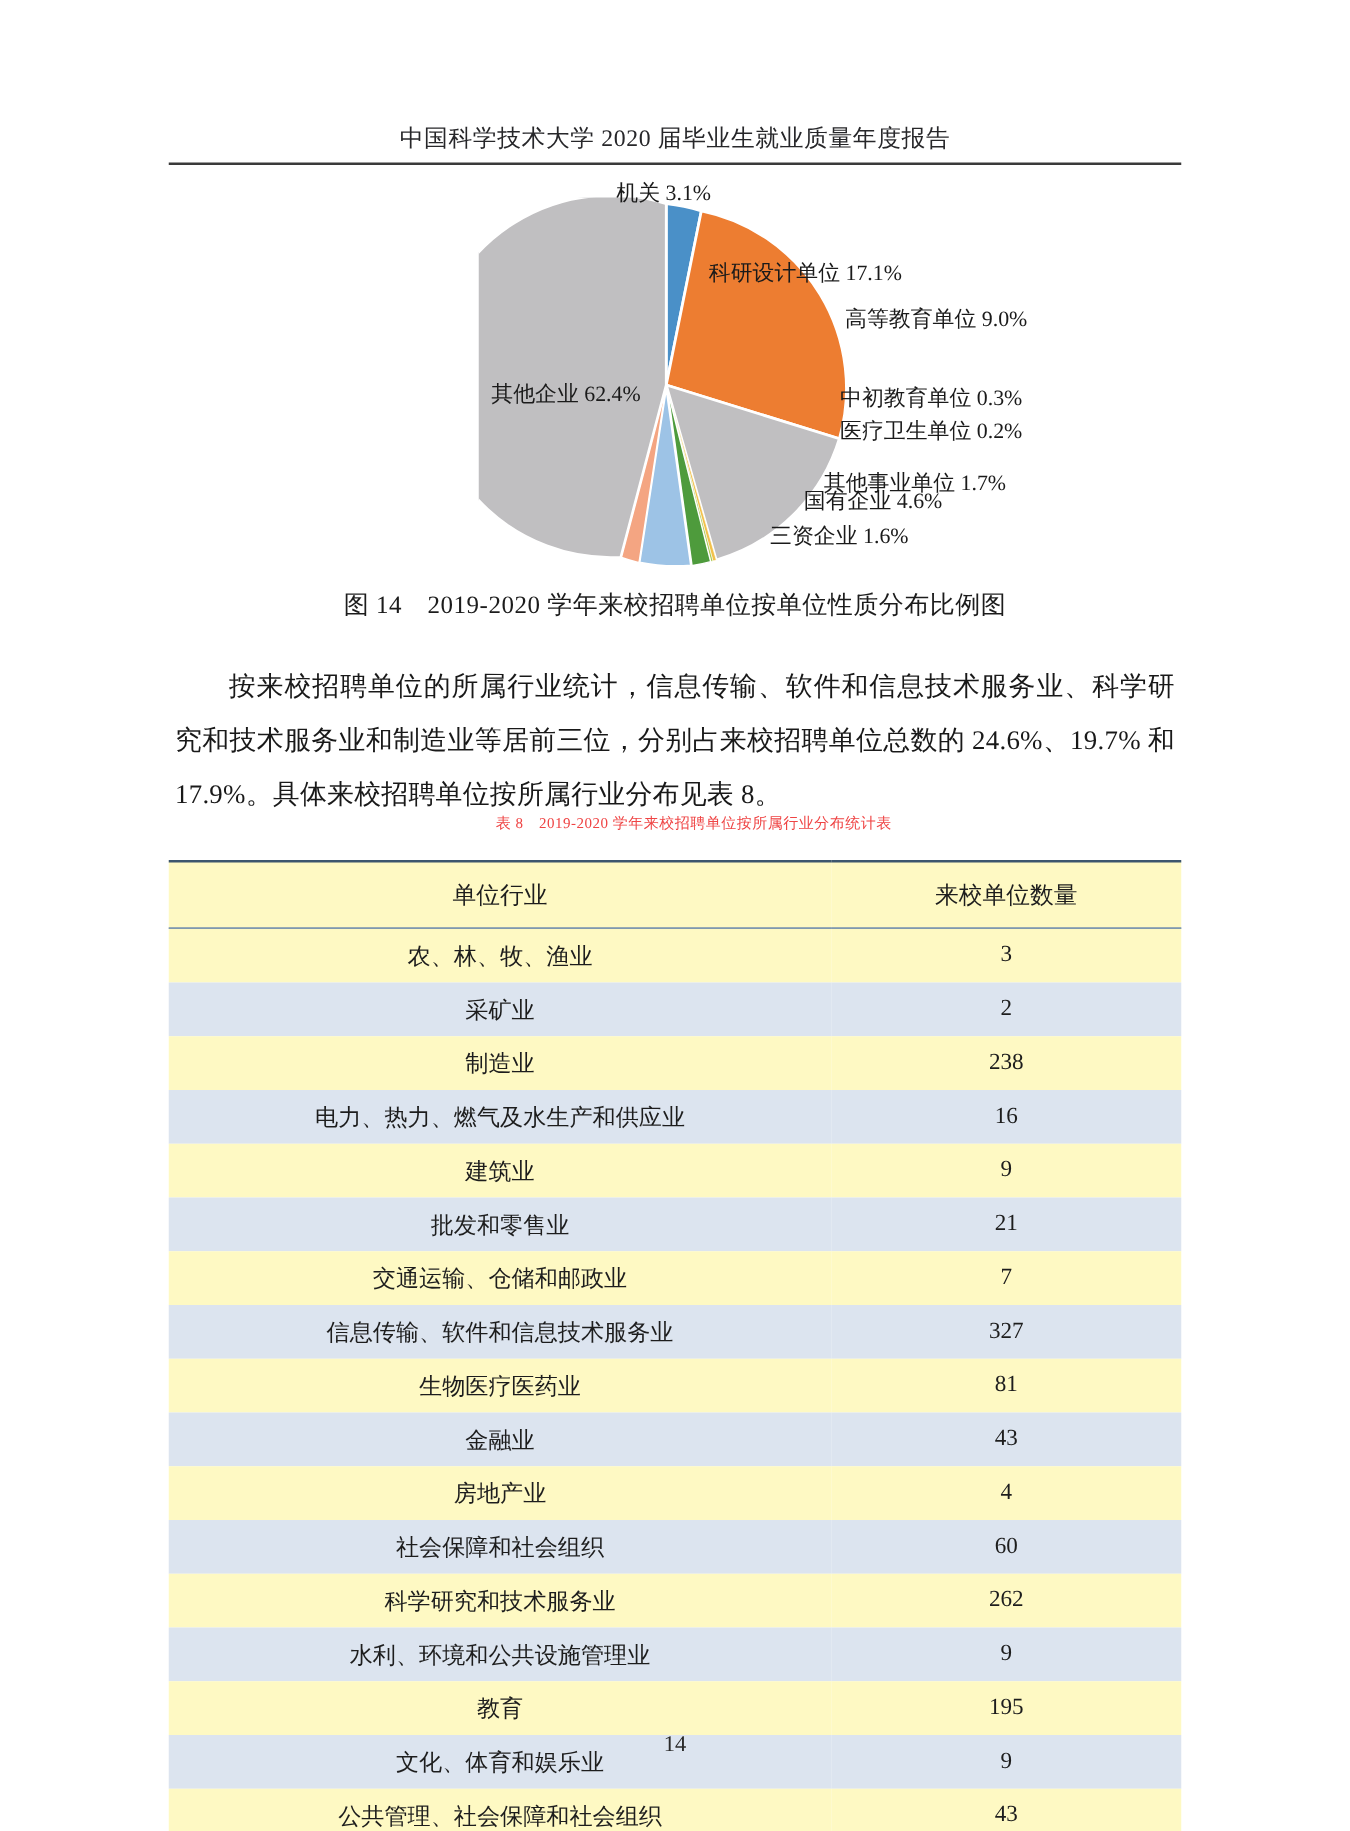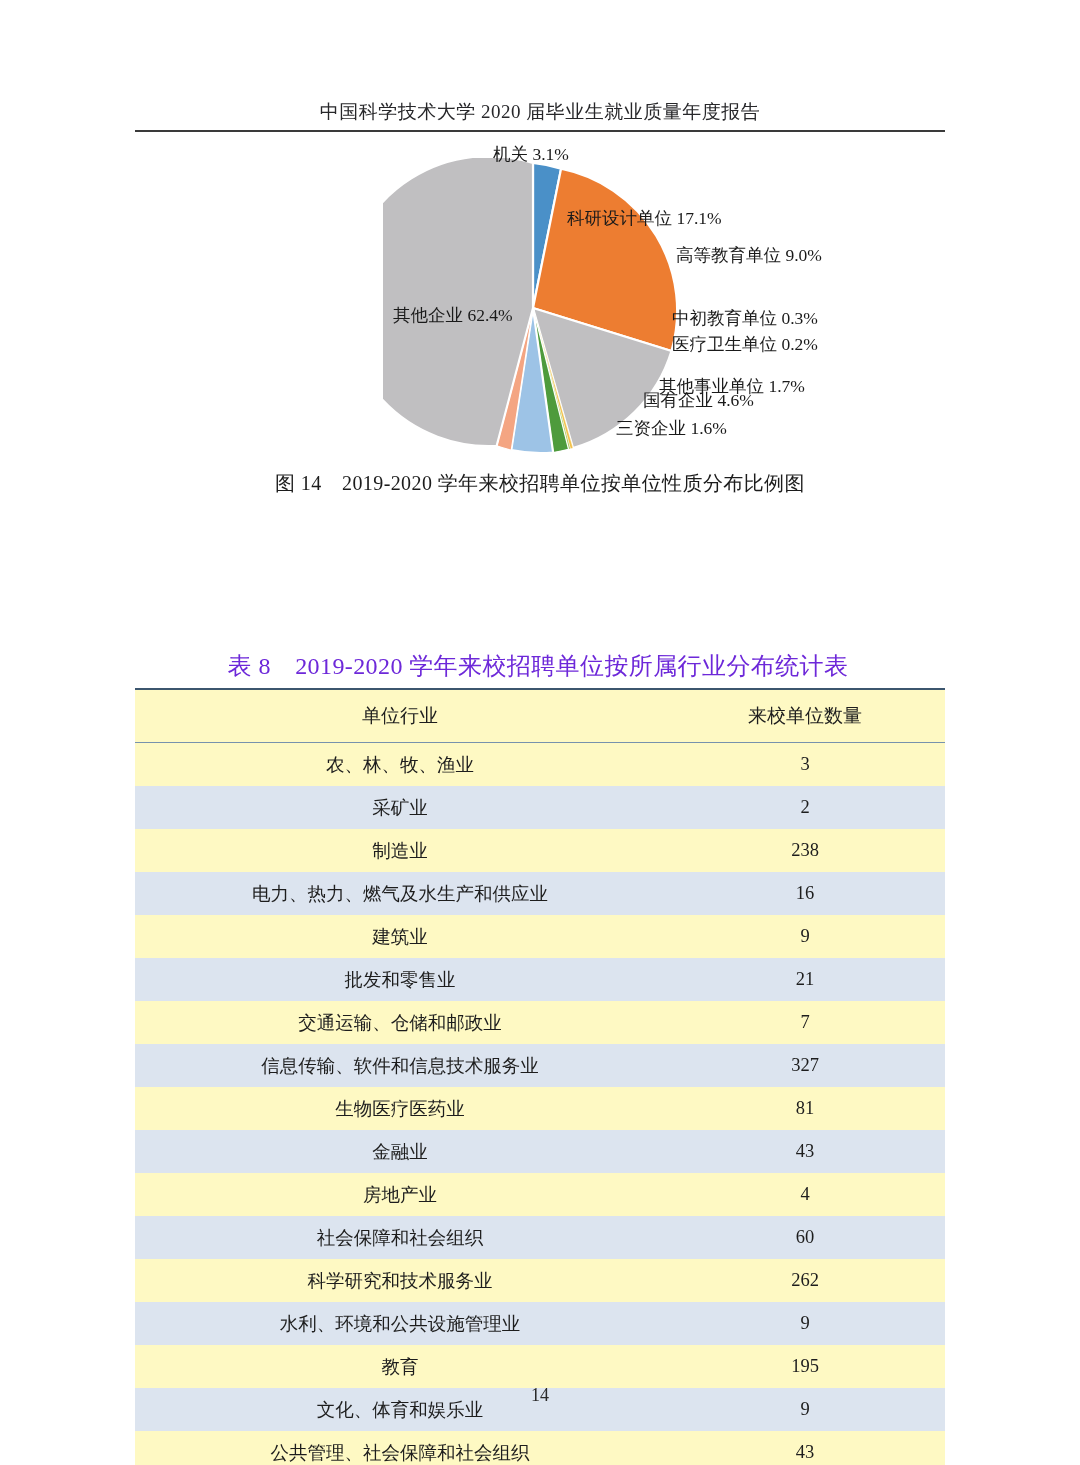--- a/index.html
+++ b/index.html
@@ -106,26 +106,26 @@
     text-align: justify;
     text-justify: inter-ideograph;
     text-indent: 2em;
     color: #191919;
     letter-spacing: 0.2px;
   }
 
   
   .tbl-caption {
     position: absolute;
-    left: 133px;
+    left: 150px;
     top: 650px;
     width: 810px;
     text-align: center;
-    font-size: 24px;
-    color: #6d28d9;
+    font-size: 12px;
+    color: #ef4444;
     letter-spacing: 0.4px;
   }
 
   
   .table-zone {
     position: absolute;
     left: 135px;
     top: 688px;
     width: 810px;
   }
@@ -212,20 +212,21 @@
     <div class="plabel lbl-zhongchu">中初教育单位 0.3%</div>
     <div class="plabel lbl-yiliao">医疗卫生单位 0.2%</div>
     <div class="plabel lbl-qitashiye">其他事业单位 1.7%</div>
     <div class="plabel lbl-guoyou">国有企业 4.6%</div>
     <div class="plabel lbl-sanzi">三资企业 1.6%</div>
     <div class="plabel lbl-qitaqiye">其他企业 62.4%</div>
   </div>
 
   <div class="fig-caption">图 14　2019-2020 学年来校招聘单位按单位性质分布比例图</div>
 
+  <div class="body-para">按来校招聘单位的所属行业统计，信息传输、软件和信息技术服务业、科学研究和技术服务业和制造业等居前三位，分别占来校招聘单位总数的 24.6%、19.7% 和 17.9%。具体来校招聘单位按所属行业分布见表 8。</div>
 
   <div class="tbl-caption">表 8　2019-2020 学年来校招聘单位按所属行业分布统计表</div>
 
   <div class="table-zone">
     <table class="stats">
       <colgroup>
         <col class="c-industry">
         <col class="c-count">
       </colgroup>
       <thead>

